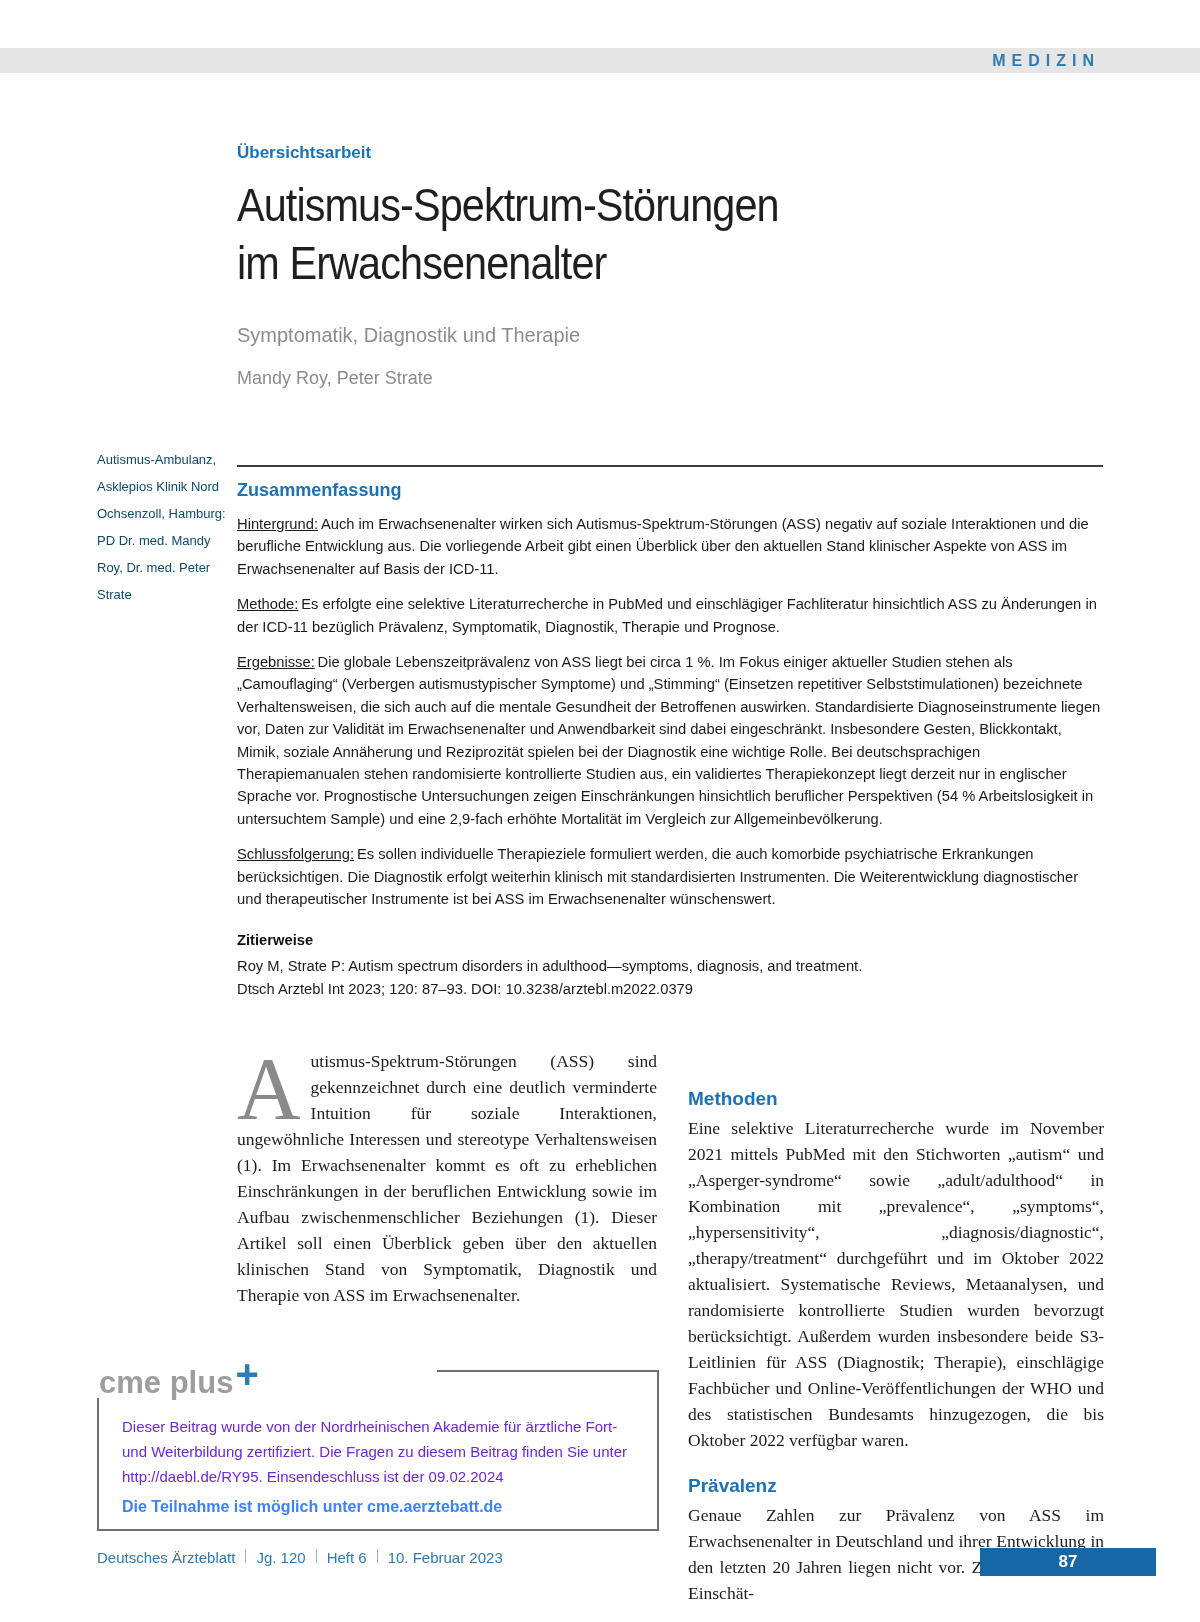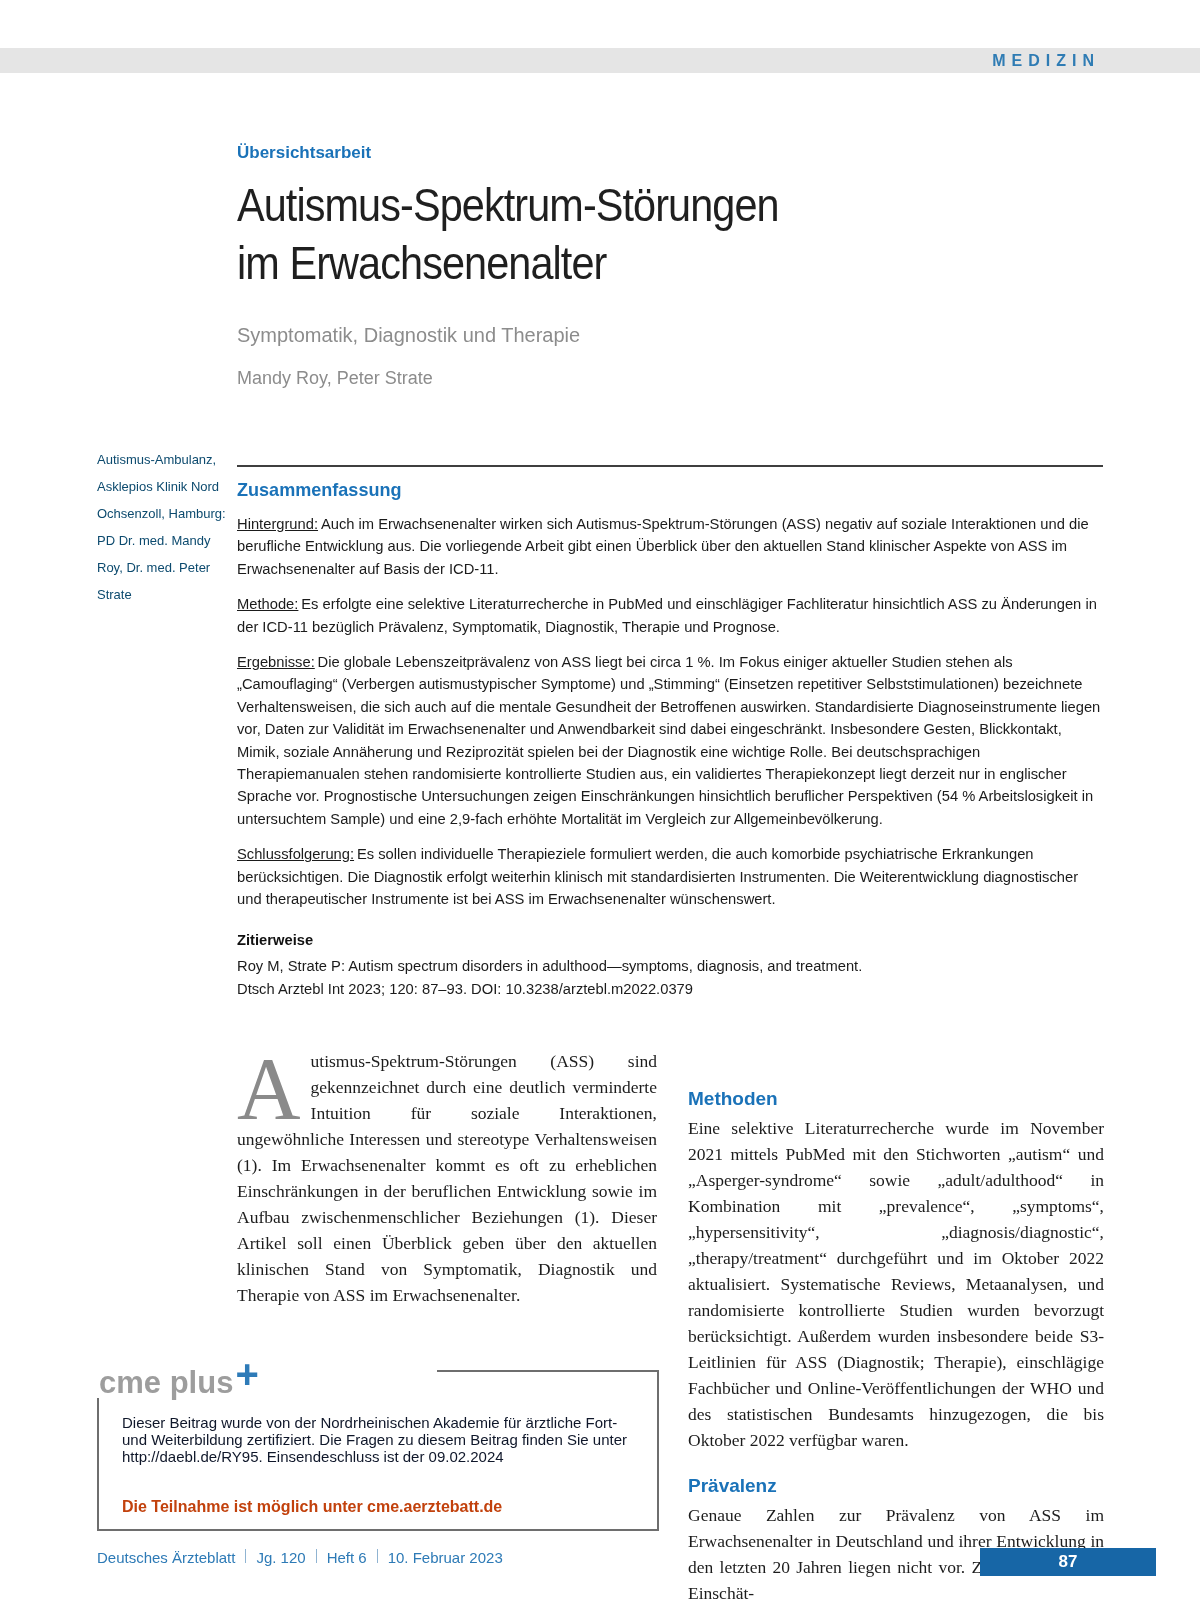--- a/index.html
+++ b/index.html
@@ -41,22 +41,22 @@
   .sec2 .bh { margin-top:22px; }
 
   
   .cme-label { position:absolute; left:99px; top:1352px; font-size:31px; font-weight:bold; color:#9d9d9d;text-align:right; }
   .cme-plus  { color:#2e7bb8; font-size:40px; vertical-align:5px; margin-left:2px; }
   .cme-line  { position:absolute; background:#6e6e6e; }
   .cme-top    { left:437px; top:1370px; width:222px; height:2px; }
   .cme-right  { left:657px; top:1370px; width:2px;  height:161px; }
   .cme-bottom { left:97px;  top:1529px; width:562px; height:2px; }
   .cme-left   { left:97px;  top:1398px; width:2px;  height:133px; }
-  .cme-text { position:absolute; left:122px; top:1414px; width:518px; font-size:15px; line-height:17px; color:#0f172a; }
-  .cme-cta  { position:absolute; left:122px; top:1498px; width:518px; font-size:16px; font-weight:bold; color:#c2410c; }
+  .cme-text { position:absolute; left:122px; top:1414px; width:518px; font-size:15px; line-height:25px; color:#6d28d9; }
+  .cme-cta  { position:absolute; left:122px; top:1498px; width:518px; font-size:16px; font-weight:bold; color:#3b82f6; }
 
   
   .footer { position:absolute; left:97px; top:1549px; display:flex; gap:10px;
             font-size:15px; color:#2d7ab6; }
   .sep { width:1px; height:14px; background:#90b4d2; }
   .pagebox { position:absolute; left:980px; top:1548px; width:176px; height:28px; background:#1766a6;
              color:#ffffff; font-size:17px; font-weight:bold; display:flex; align-items:center; justify-content:center; }
 </style>
 </head>
 <body>

